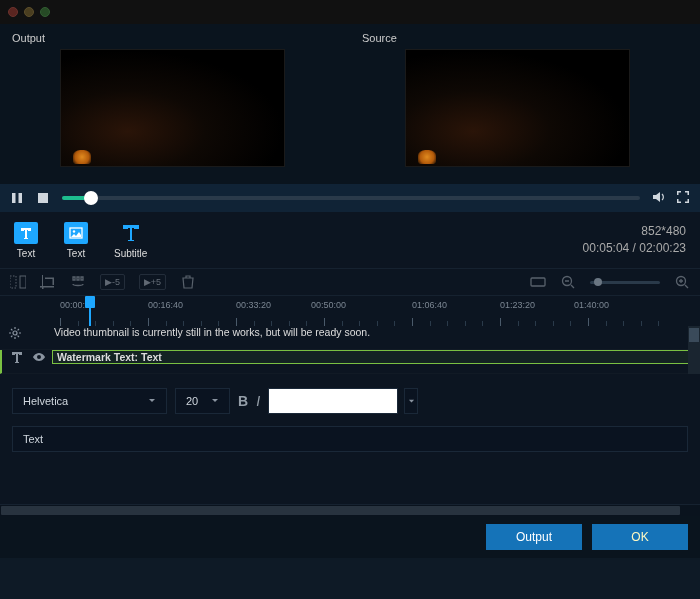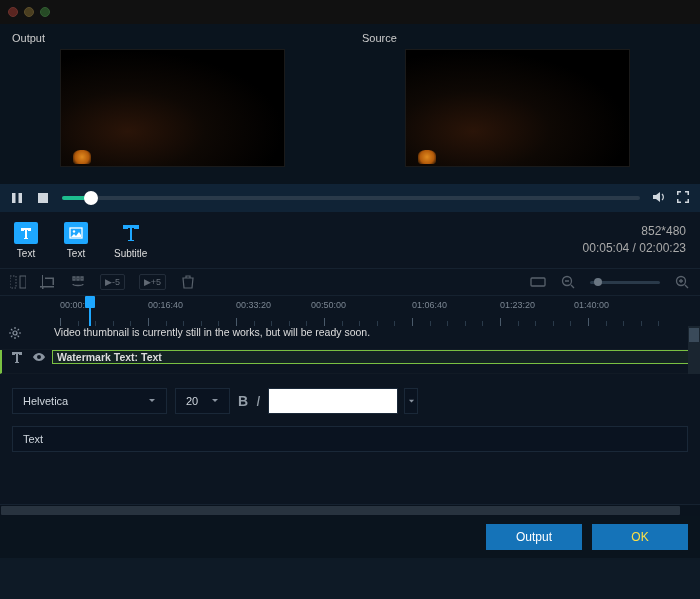--- a/index.html
+++ b/index.html
@@ -74,21 +74,21 @@
 .colorwrap { display: flex; align-items: center; gap: 6px; }
 .colorbox { width: 130px; background: #fff; }
 .color-caret { width: 14px; height: 26px; background: #0a1320; border: 1px solid #1a2838; display: flex; align-items: center; justify-content: center; cursor: pointer; }
 .color-caret svg { width: 7px; height: 7px; fill: #8a94a0; }
 .textbox { width: 100%; }
 .hscroll { height: 12px; background: #0a131e; position: relative; border-top: 1px solid #162230; }
 .hscroll .hthumb { position: absolute; top: 1px; left: 1px; height: 9px; width: 97%; background: #28333f; border-radius: 1px; }
 .footer { height: 42px; background: #0a141e; display: flex; align-items: center; justify-content: flex-end; padding: 0 12px; gap: 10px; }
 .btn { width: 96px; height: 26px; display: flex; align-items: center; justify-content: center; font-size: 12px; cursor: pointer; }
 .btn.cancel { background: #1573b8; color: #fff; }
-.btn.ok { background: #1573b8; color: #fde047; }
+.btn.ok { background: #1573b8; color: #fef9c3; }
 </style>
 </head>
 <body>
 
 <div class="titlebar">
   <div class="traffic">
     <div class="tl red"></div>
     <div class="tl yel"></div>
     <div class="tl grn"></div>
   </div>

